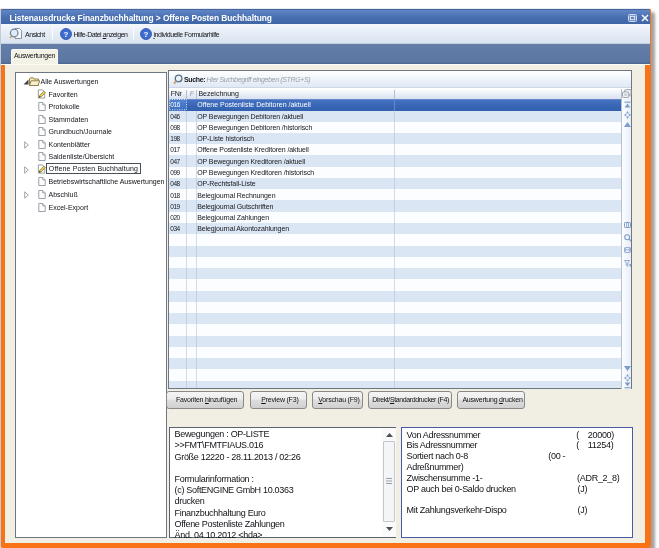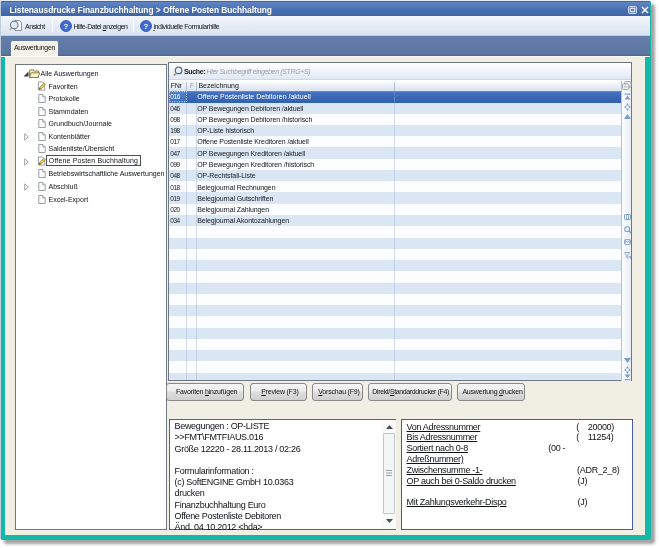--- a/index.html
+++ b/index.html
@@ -1,19 +1,19 @@
 <!DOCTYPE html>
 <html><head><meta charset="utf-8">
 <style>
 *{margin:0;padding:0;box-sizing:border-box;}
 html,body{width:659px;height:548px;background:#ffffff;overflow:hidden;}
 body{font-family:"Liberation Sans",sans-serif;position:relative;font-size:7px;}
 .abs{position:absolute;}
 span,div{white-space:nowrap;}
-#win{position:absolute;left:0;top:0;width:651px;height:540px;background:#14b8a6;border-radius:3px;box-shadow:4px 4px 3px rgba(100,100,100,.6);}
+#win{position:absolute;left:0;top:8px;width:651px;height:540px;background:#f97316;border-radius:3px;box-shadow:4px 4px 3px rgba(100,100,100,.6);}
 #title{position:absolute;left:1px;top:1px;width:649px;height:15px;background:linear-gradient(180deg,#6186c6 0%,#4a70b2 50%,#3e65a6 100%);border-radius:2px 2px 0 0;border-top:1px solid #44639f;}
 #title .tt{position:absolute;left:8.5px;top:2.5px;font-size:8.4px;font-weight:bold;color:#ffffff;letter-spacing:-0.05px;}
 #toolbar{position:absolute;left:1px;top:16px;width:649px;height:20px;background:linear-gradient(180deg,#f4f7fc 0%,#e4ebf5 55%,#d9e3f0 100%);border-bottom:1px solid #c3cede;}
 .tbtext{position:absolute;top:7px;font-size:7px;color:#14161a;letter-spacing:-0.45px;}
 .tbsep{position:absolute;top:3px;height:13px;width:1px;background:#a9b5c7;border-right:1px solid #fdfdfe;}
 #tabstrip{position:absolute;left:1px;top:36px;width:649px;height:20px;background:linear-gradient(180deg,#647ea9 0%,#5c76a2 88%,#4d6590 100%);}
 #tab{position:absolute;left:10px;top:5px;width:47px;height:15px;background:#f4f2e6;border:1px solid #fbfbf4;border-bottom:none;border-radius:2px 2px 0 0;font-size:7px;color:#15171b;text-align:center;line-height:12px;letter-spacing:-0.3px;}
 #content{position:absolute;left:5px;top:56px;width:640px;height:479px;background:#f1efe3;}
 #tree{position:absolute;left:15px;top:64px;width:152px;height:466px;background:#ffffff;border:1px solid #6f7783;}
 .trow{position:absolute;left:0;width:150px;height:12px;font-size:7px;color:#111318;}
@@ -27,21 +27,21 @@
 .drow{position:absolute;left:0;width:452px;height:11.27px;font-size:7px;color:#15171c;line-height:11.27px;letter-spacing:-0.1px;}
 .fnr{position:absolute;left:1.2px;top:0px;font-size:6.5px;letter-spacing:-0.4px;}
 .bez{position:absolute;left:28.2px;top:0px;}
 #selrow{position:absolute;left:0;top:0;width:452px;height:11.3px;background:linear-gradient(180deg,#7b97d4 0%,#4472c0 12%,#3866b5 60%,#3160ae 100%);color:#ffffff;font-size:7px;line-height:11.3px;}
 #selcell{position:absolute;left:0;top:0;width:17.2px;height:11.3px;background:linear-gradient(180deg,#5585d0,#3a6cc0);}
 #strip{position:absolute;left:452px;top:18px;width:10px;height:299.5px;background:linear-gradient(90deg,#fcfdfe,#e8eef7);border-left:1px solid #b6c2d4;overflow:hidden;}
 .btn{position:absolute;top:383px;height:17.5px;background:linear-gradient(180deg,#f5f5f5 0%,#ececec 45%,#dedede 50%,#d0d0d0 100%);border:1px solid #898989;border-radius:3px;font-size:7px;color:#111;text-align:center;line-height:15px;letter-spacing:-0.2px;padding-left:3px;}
 #panelL{position:absolute;left:169px;top:419px;width:226.5px;height:111px;background:#ffffff;border:1px solid #5c6472;font-size:9px;color:#101216;letter-spacing:-0.3px;}
 #panelL .line{position:absolute;left:4.5px;white-space:pre;line-height:11.2px;}
 #panelR{position:absolute;left:401px;top:419px;width:232px;height:111px;background:#ffffff;border:1px solid #4b59a4;font-size:9px;color:#101216;letter-spacing:-0.3px;}
-#panelR .line{position:absolute;left:4.5px;white-space:pre;line-height:10.8px;text-decoration:underline;}
+#panelR .line{position:absolute;left:4.5px;white-space:pre;line-height:10.8px;}
 #panelR .val{position:absolute;white-space:pre;line-height:10.8px;}
 #sbar{position:absolute;left:212px;top:0px;width:13.5px;height:109px;background:#fbfbfc;}
 </style></head>
 <body>
 <div id="win">
 
 <span class="abs" style="left:0;top:0;width:651px;height:1px;background:#e7ebf2;border-radius:3px 3px 0 0;"></span>
 <span class="abs" style="left:0;top:1px;width:1px;height:538px;background:#c2cbd9;"></span>
 <div id="title">
       <span class="tt">Listenausdrucke Finanzbuchhaltung &gt; Offene Posten Buchhaltung</span>
@@ -308,21 +308,21 @@
 <div class="btn" style="left:367.7px;width:84.8px;"><span style="letter-spacing:-0.38px;display:inline-block;margin-left:-2px;">Direkt/<u>S</u>tandarddrucker (F4)</span></div>
 <div class="btn" style="left:457px;width:68px;">Auswertung <u>d</u>rucken</div>
 <div id="panelL">
 <div class="line" style="top:1.2px">Bewegungen : OP-LISTE</div>
 <div class="line" style="top:12.399999999999999px">&gt;&gt;FMT\FMTFIAUS.016</div>
 <div class="line" style="top:23.599999999999998px">Größe 12220 - 28.11.2013 / 02:26</div>
 <div class="line" style="top:46.0px">Formularinformation :</div>
 <div class="line" style="top:57.2px">(c) SoftENGINE GmbH 10.0363</div>
 <div class="line" style="top:68.39999999999999px">drucken</div>
 <div class="line" style="top:79.6px">Finanzbuchhaltung Euro</div>
-<div class="line" style="top:90.8px">Offene Postenliste Debitoren</div>
+<div class="line" style="top:90.8px">Offene Postenliste Zahlungen</div>
 <div class="line" style="top:102.0px">Änd. 04.10.2012 &lt;hda&gt;</div>
 <div id="sbar">
 <svg class="abs" style="left:3.5px;top:5px" width="7" height="4" viewBox="0 0 7 4">
           <path d="M3.5 0 L7 4 L0 4 Z" fill="#4c5058"></path>
         </svg>
 <div class="abs" style="left:0.5px;top:13px;width:12px;height:81px;background:#f4f5f6;border:1px solid #c2c6cd;border-radius:1px;"></div>
 <svg class="abs" style="left:4px;top:50px" width="6" height="7" viewBox="0 0 6 7">
           <path d="M0 0.5 H6 M0 3 H6 M0 5.5 H6" stroke="#9aa0a8"></path>
         </svg>
 <svg class="abs" style="left:3.5px;top:99px" width="7" height="4" viewBox="0 0 7 4">

